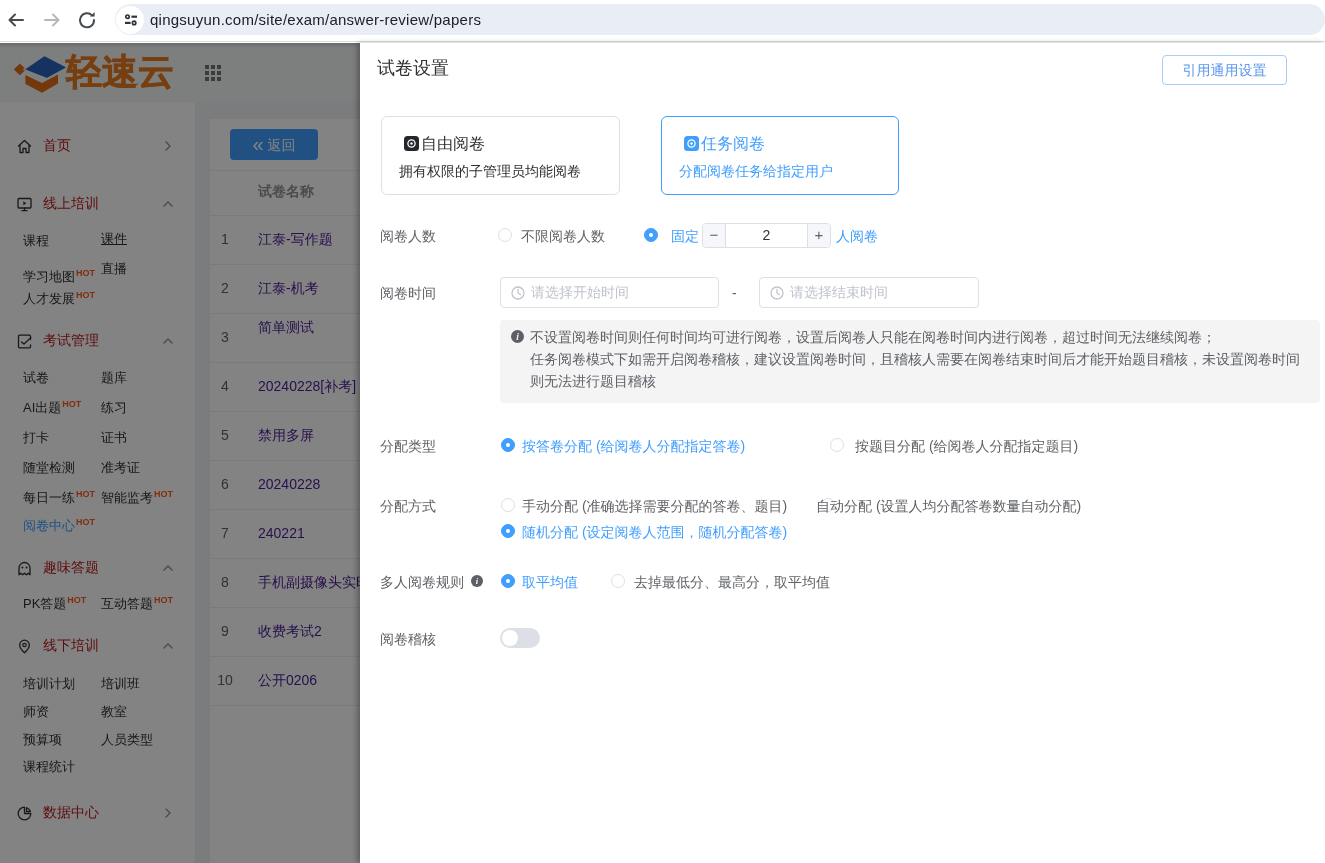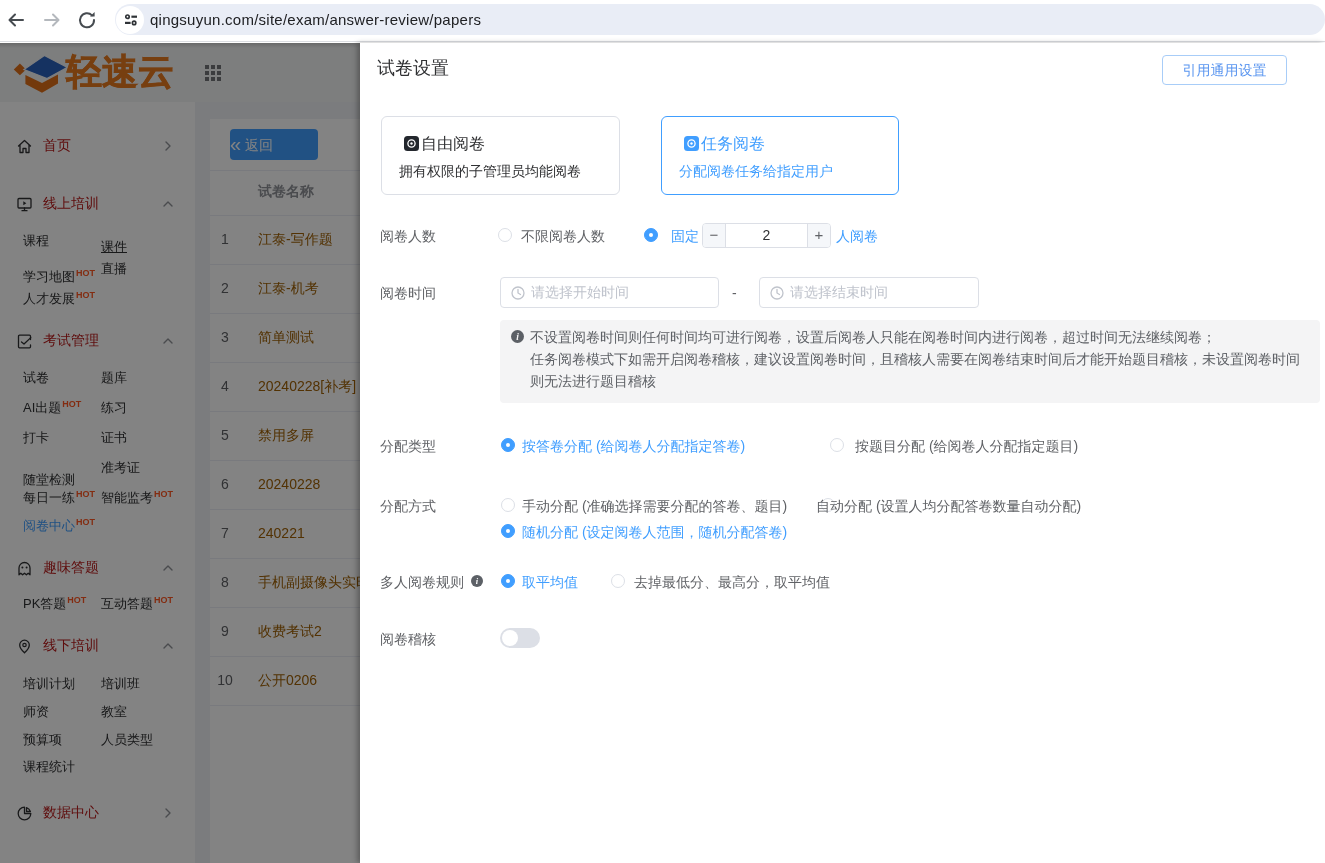--- a/index.html
+++ b/index.html
@@ -24,24 +24,24 @@
 .mi .ic { position:absolute; left:17px; top:3px; }
 .mi .tx { position:absolute; left:43px; top:1px; }
 .mi .ar { position:absolute; left:162px; top:3px; color:#909399; }
 .sub { position:absolute; font-size:13px; color:#303133; height:18px; }
 .c1 { left:23px; }
 .c2 { left:101px; }
 .hot { font-size:9px; color:#ff5722; font-weight:bold; position:relative; top:-5px; letter-spacing:0; padding-left:1px; }
 .blue { color:#409eff !important; }
 
 
-#btnback { position:absolute; left:230px; top:86px; width:88px; height:31px; background:#409eff; border-radius:4px; color:#fff; font-size:14px; text-align:left; line-height:30px; }
+#btnback { position:absolute; left:230px; top:86px; width:88px; height:31px; background:#409eff; border-radius:4px; color:#fff; font-size:14px; text-align:center; line-height:30px; }
 .tline { position:absolute; left:210px; width:1115px; height:1px; background:#ebeef5; }
 .rnum { position:absolute; left:210px; width:30px; text-align:center; font-size:14px; color:#606266; }
-.rname { position:absolute; left:258px; font-size:14px; color:#a16207; white-space:nowrap; }
+.rname { position:absolute; left:258px; font-size:14px; color:#4c1d95; white-space:nowrap; }
 
 
 #overlay { position:absolute; left:0; top:0; width:1325px; height:820px; background:rgba(0,0,0,0.485); }
 #drawer { position:absolute; left:360px; top:0; width:965px; height:820px; background:#fff; box-shadow:-3px 0 5px rgba(0,0,0,0.28); }
 
 
 #dtitle { position:absolute; left:17px; top:13px; font-size:18px; color:#303133; }
 #dbtn { position:absolute; left:802px; top:12px; width:125px; height:30px; border:1px solid #a8cdf8; border-radius:4px; color:#5995f0; font-size:14px; text-align:center; line-height:28px; background:#fff; }
 
 .ccard { position:absolute; top:73px; height:79px; border-radius:6px; background:#fff; }
@@ -145,41 +145,41 @@
             <rect x="1" y="1.5" width="13" height="9.5" rx="1" fill="none" stroke="#303133" stroke-width="1.3"></rect>
             <path d="M6.3 4.2 L9.3 6.2 L6.3 8.2 Z" fill="#303133"></path>
             <path d="M5 13.7 H10 M7.5 11 V13.5" stroke="#303133" stroke-width="1.3" stroke-linecap="round"></path>
           </svg></span>
         <span class="tx">线上培训</span>
         <span class="ar"><svg width="12" height="12" viewBox="0 0 12 12">
             <path d="M2 8 L6 4 L10 8" fill="none" stroke="#909399" stroke-width="1.4" stroke-linecap="round" stroke-linejoin="round"></path>
           </svg></span>
       </div>
       <div class="sub c1" style="top: 189px;">课程</div>
-      <div class="sub c2" style="top: 195px; text-decoration: underline;">课件</div>
+      <div class="sub c2" style="top: 187px; text-decoration: underline;">课件</div>
       <div class="sub c1" style="top: 217px; margin-top: 8px;">学习地图<span class="hot">HOT</span></div>
       <div class="sub c2" style="top: 217px;">直播</div>
       <div class="sub c1" style="top: 247px;">人才发展<span class="hot">HOT</span></div>
       <div class="mi" style="top: 288px;">
         <span class="ic"><svg width="15" height="15" viewBox="0 0 15 15">
             <path d="M13.5 5.5 V2.2 a1 1 0 0 0 -1 -1 H2.5 a1 1 0 0 0 -1 1 V12.8 a1 1 0 0 0 1 1 H12.5 a1 1 0 0 0 1 -1 V11" fill="none" stroke="#303133" stroke-width="1.3" stroke-linecap="round"></path>
             <path d="M4.5 8 L7 10 L13.8 3.6" fill="none" stroke="#303133" stroke-width="1.3" stroke-linecap="round" stroke-linejoin="round"></path>
           </svg></span>
         <span class="tx">考试管理</span>
         <span class="ar"><svg width="12" height="12" viewBox="0 0 12 12">
             <path d="M2 8 L6 4 L10 8" fill="none" stroke="#909399" stroke-width="1.4" stroke-linecap="round" stroke-linejoin="round"></path>
           </svg></span>
       </div>
       <div class="sub c1" style="top: 326px;">试卷</div>
       <div class="sub c2" style="top: 326px;">题库</div>
       <div class="sub c1" style="top: 356px;">AI出题<span class="hot">HOT</span></div>
       <div class="sub c2" style="top: 356px;">练习</div>
       <div class="sub c1" style="top: 386px; text-align: right;">打卡</div>
       <div class="sub c2" style="top: 386px;">证书</div>
-      <div class="sub c1" style="top: 428px;">随堂检测</div>
+      <div class="sub c1" style="top: 416px;">随堂检测</div>
       <div class="sub c2" style="top: 416px;">准考证</div>
       <div class="sub c1" style="top: 446px;">每日一练<span class="hot">HOT</span></div>
       <div class="sub c2" style="top: 446px;">智能监考<span class="hot">HOT</span></div>
       <div class="sub c1 blue" style="top: 474px;">阅卷中心<span class="hot">HOT</span></div>
       <div class="mi" style="top: 515px;">
         <span class="ic"><svg width="15" height="15" viewBox="0 0 15 15">
             <path d="M2 13.8 V7 a5.5 5.5 0 0 1 11 0 V13.8 L11.2 12.2 L9.4 13.8 L7.5 12.2 L5.6 13.8 L3.8 12.2 Z" fill="none" stroke="#303133" stroke-width="1.3" stroke-linejoin="round"></path>
             <circle cx="5.4" cy="6.6" r="1" fill="#303133"></circle>
             <circle cx="9.6" cy="6.6" r="1" fill="#303133"></circle>
           </svg></span>
@@ -223,21 +223,21 @@
       <div class="tline" style="top:127px"></div>
       <div class="rname" style="top:140px;color:#909399;font-weight:bold">试卷名称</div>
       <div class="tline" style="top:172px"></div>
       <div class="rnum" style="top:188px">1</div>
       <div class="rname" style="top:188px">江泰-写作题</div>
       <div class="tline" style="top:221px"></div>
       <div class="rnum" style="top:237px">2</div>
       <div class="rname" style="top:237px">江泰-机考</div>
       <div class="tline" style="top:270px"></div>
       <div class="rnum" style="top:286px">3</div>
-      <div class="rname" style="top:286px">简单测试</div>
+      <div class="rname" style="top:276px">简单测试</div>
       <div class="tline" style="top:319px"></div>
       <div class="rnum" style="top:335px">4</div>
       <div class="rname" style="top:335px">20240228[补考]</div>
       <div class="tline" style="top:368px"></div>
       <div class="rnum" style="top:384px">5</div>
       <div class="rname" style="top:384px">禁用多屏</div>
       <div class="tline" style="top:417px"></div>
       <div class="rnum" style="top:433px">6</div>
       <div class="rname" style="top:433px">20240228</div>
       <div class="tline" style="top:466px"></div>

